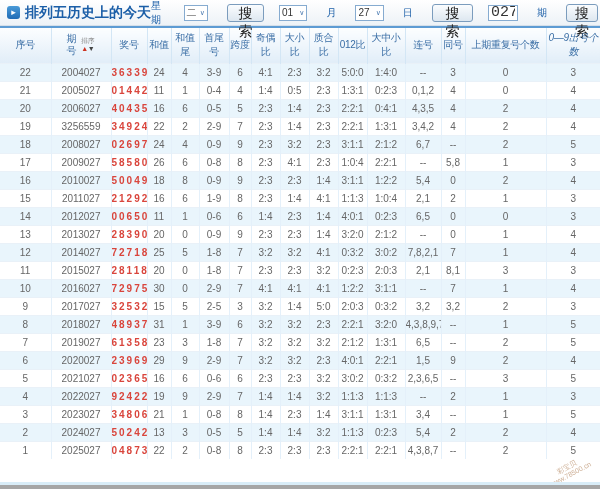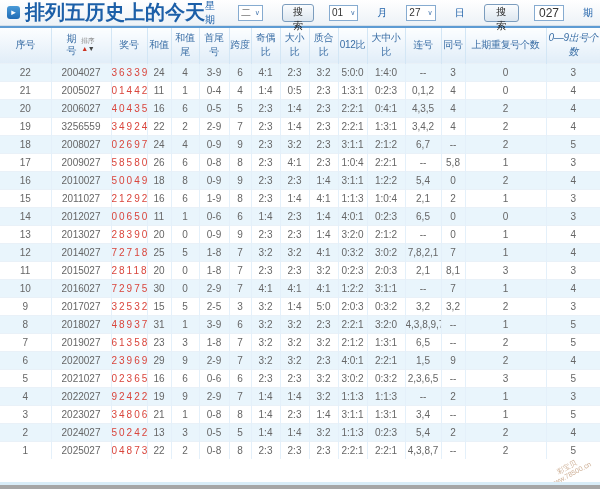--- a/index.html
+++ b/index.html
@@ -9,48 +9,48 @@
   *{margin:0;padding:0;box-sizing:border-box;}
   body{background:#fff;font-family:"Liberation Sans","DejaVu Sans",sans-serif;}
   .page{width:600px;height:489px;position:relative;background:#fff;overflow:hidden;}
 
   
   .titlebar{height:26px;display:flex;align-items:center;padding:0 8px 0 7px;
     background:linear-gradient(#ffffff,#edf2f7);border-bottom:1px solid #d5dfe9;}
   .bullet{width:13px;height:13px;border-radius:3px;flex:0 0 13px;
     background:linear-gradient(#4a9ad8,#1f6bb5);color:#fff;font-size:9px;
     line-height:13px;text-align:center;}
-  .title{color:var(--title-blue);font-weight:bold;font-size:20px;margin-left:5px;white-space:nowrap;}
+  .title{color:var(--title-blue);font-weight:bold;font-size:14px;margin-left:5px;white-space:nowrap;}
   .toolbar{margin-left:auto;display:flex;align-items:center;font-size:10px;color:#1c5fa8;}
   .tgroup{display:flex;align-items:center;gap:19px;}
   .tgroup + .tgroup{margin-left:15px;}
   .select{display:inline-flex;align-items:center;justify-content:space-between;
     width:33px;height:16px;border:1px solid #86abd0;background:#fff;padding:0 2px;
     color:#333;cursor:default;}
   .sel-arrow{color:#4a7ab0;font-size:7px;}
-  .btn{height:18px;padding:0 8px;font-size:10px;border:1px solid #7b9cbd;border-radius:3px;
+  .btn{height:18px;padding:0 8px;font-size:14px;border:1px solid #7b9cbd;border-radius:3px;
     background:linear-gradient(#fafcfe,#dde7f0);color:#222;cursor:pointer;
     font-family:"Liberation Sans","DejaVu Sans",sans-serif;}
-  .issue-input{width:30px;height:16px;border:1px solid #86abd0;font-size:12px;
+  .issue-input{width:30px;height:16px;border:1px solid #86abd0;font-size:15px;
     text-align:center;padding:0 2px;color:#333;
-    font-family:Liberation Sans, sans-serif;}
+    font-family:Liberation Mono, monospace;}
 
   
   table{width:600px;border-collapse:collapse;table-layout:fixed;}
   thead th{height:36px;background:linear-gradient(#fcfeff,#e1edf8);
     border-top:2px solid var(--header-top);border-right:1px solid #d3e6f5;
     color:var(--header-text);font-weight:normal;font-size:10px;letter-spacing:-0.3px;
     overflow:hidden;}
   thead th:last-child{border-right:none;font-style:italic;}
   tbody td{height:18px;text-align:center;font-size:10px;color:#666;
     border-right:1px solid rgba(205,228,245,.55);border-top:1px solid #e9f1f8;
     overflow:hidden;white-space:nowrap;}
   tbody td:last-child{border-right:none;}
   tbody tr.alt{background:var(--row-alt);}
-  td.prize{color:var(--prize-red);letter-spacing:2px;font-weight:normal;margin-left:28px;}
+  td.prize{color:var(--prize-red);letter-spacing:2px;font-weight:bold;margin-left:28px;}
 
   
   .qh-wrap{display:flex;align-items:center;justify-content:center;gap:4px;}
   .qh-chars{display:flex;flex-direction:column;line-height:12px;}
   .sort-box{display:flex;flex-direction:column;align-items:center;line-height:8px;cursor:pointer;}
   .sort-label{font-size:8px;color:#8a8a8a;transform:scale(.85);}
   .sort-arrows{font-size:7px;}
   .arrow-up{color:#cc3322;}
   .arrow-down{color:#444;}
 

